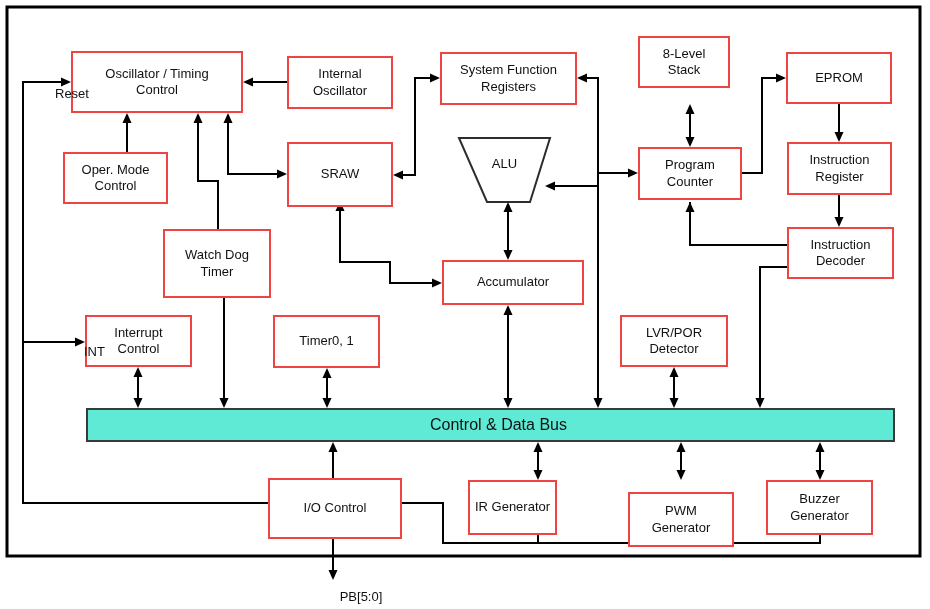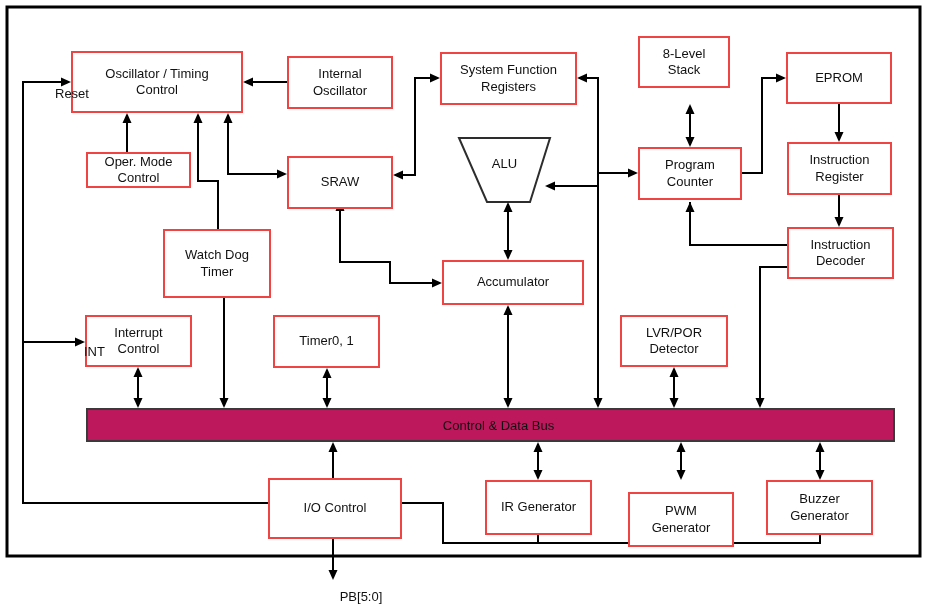--- a/index.html
+++ b/index.html
@@ -8,23 +8,23 @@
     font-family:"Liberation Sans","DejaVu Sans",sans-serif;
     color:#111;overflow:hidden;
   }
   #wires{position:absolute;left:0;top:0;z-index:1;}
   .box{
     position:absolute;z-index:2;background:#ffffff;border:2px solid #ef4444;
     display:flex;align-items:center;justify-content:center;text-align:center;
     font-size:13px;line-height:1.25;white-space:pre-line;box-sizing:border-box;
   }
   .busbar{
-    position:absolute;z-index:2;background:#be185d;border:2px solid #3a3a3a;
+    position:absolute;z-index:2;background:#5eead4;border:2px solid #3a3a3a;
     display:flex;align-items:center;justify-content:center;
-    font-size:13px;box-sizing:border-box;padding-left:16px;
+    font-size:16px;box-sizing:border-box;padding-left:16px;
   }
   .pin-label{
     position:absolute;z-index:3;font-size:13px;white-space:nowrap;margin-left:28px;
   }
   .alu-label{
     position:absolute;z-index:3;font-size:13px;text-align:center;
   }
 </style>
 </head>
 <body>
@@ -119,43 +119,43 @@
 
   <div class="box" style="left:71px;top:51px;width:172px;height:62px">Oscillator / Timing
 Control</div>
   <div class="box" style="left:287px;top:56px;width:106px;height:53px">Internal
 Oscillator</div>
   <div class="box" style="left:440px;top:52px;width:137px;height:53px">System Function
 Registers</div>
   <div class="box" style="left:638px;top:36px;width:92px;height:52px">8-Level
 Stack</div>
   <div class="box" style="left:786px;top:52px;width:106px;height:52px">EPROM</div>
-  <div class="box" style="left:86px;top:152px;width:105px;height:36px">Oper. Mode
+  <div class="box" style="left:63px;top:152px;width:105px;height:52px">Oper. Mode
 Control</div>
-  <div class="box" style="left:287px;top:156px;width:106px;height:53px">SRAW</div>
+  <div class="box" style="left:287px;top:142px;width:106px;height:65px">SRAW</div>
   <div class="alu-label" style="left:467px;top:156px;width:75px">ALU</div>
   <div class="box" style="left:638px;top:147px;width:104px;height:53px">Program
 Counter</div>
   <div class="box" style="left:787px;top:142px;width:105px;height:53px">Instruction
 Register</div>
   <div class="box" style="left:163px;top:229px;width:108px;height:69px">Watch Dog
 Timer</div>
   <div class="box" style="left:442px;top:260px;width:142px;height:45px">Accumulator</div>
   <div class="box" style="left:787px;top:227px;width:107px;height:52px">Instruction
 Decoder</div>
   <div class="box" style="left:85px;top:315px;width:107px;height:52px">Interrupt
 Control</div>
   <div class="box" style="left:273px;top:315px;width:107px;height:53px">Timer0, 1</div>
   <div class="box" style="left:620px;top:315px;width:108px;height:52px">LVR/POR
 Detector</div>
 
   <div class="busbar" style="left:86px;top:408px;width:809px;height:34px">Control &amp; Data Bus</div>
 
   <div class="box" style="left:268px;top:478px;width:134px;height:61px">I/O Control</div>
-  <div class="box" style="left:485px;top:480px;width:107px;height:55px">IR Generator</div>
+  <div class="box" style="left:468px;top:480px;width:89px;height:55px">IR Generator</div>
   <div class="box" style="left:628px;top:492px;width:106px;height:55px">PWM
 Generator</div>
   <div class="box" style="left:766px;top:480px;width:107px;height:55px">Buzzer
 Generator</div>
 
   <div class="pin-label" style="left:27px;top:86px">Reset</div>
   <div class="pin-label" style="left:56px;top:344px">INT</div>
   <div class="pin-label" style="left:303px;top:589px;width:60px;text-align:center">PB[5:0]</div>
 
 </div>

